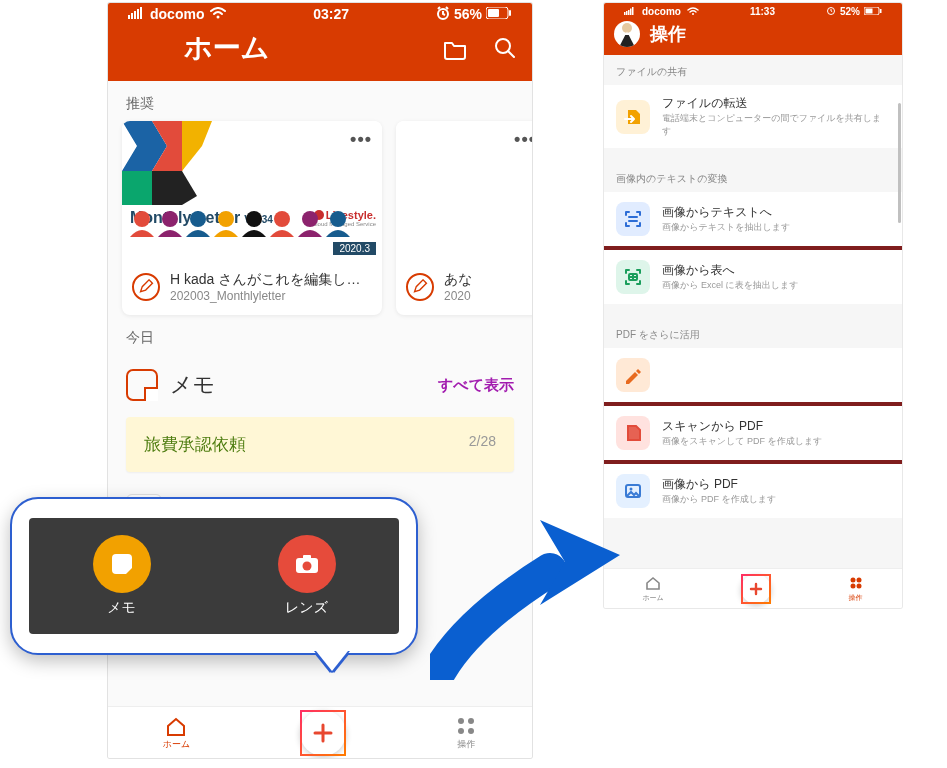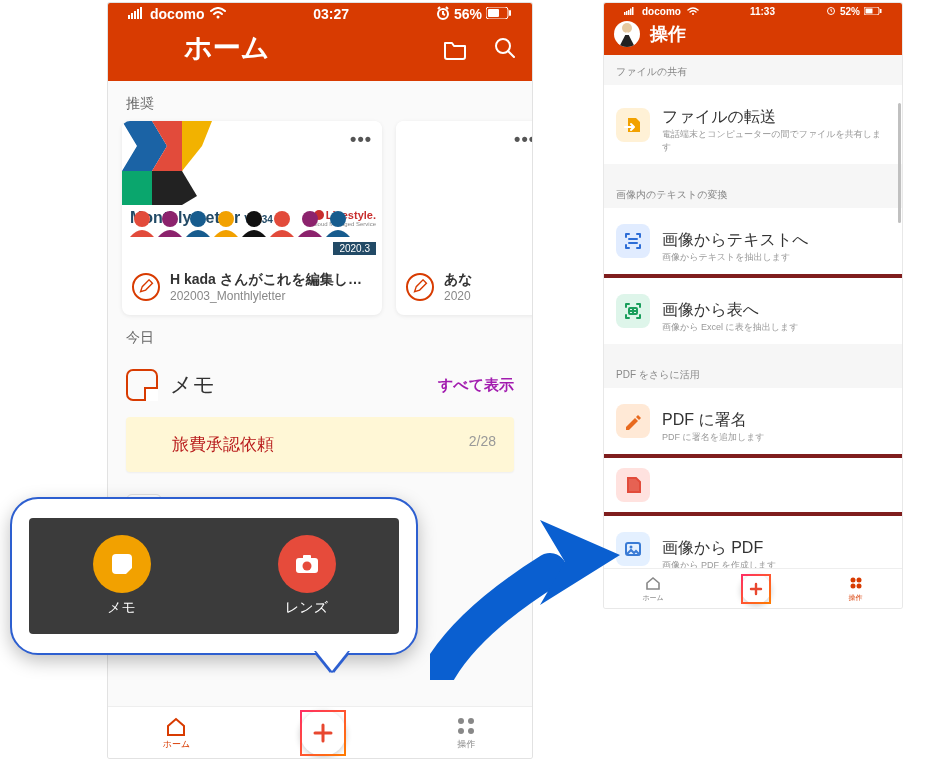--- a/index.html
+++ b/index.html
@@ -54,31 +54,31 @@
   .mletter { position:absolute; left:8px; top:88px; font-size:16px; color:#224a66; font-weight:600; }
   .mletter .vol { font-size:10px; color:#224a66; margin-left:4px; }
   .livestyle { position:absolute; right:6px; top:88px; font-size:11px; color:#c82d2d; font-weight:700; }
   .livestyle::before{content:"";display:inline-block;width:10px;height:10px;border-radius:50%;background:#c82d2d;margin-right:2px;vertical-align:-1px;}
   .subbrand { position:absolute; right:6px; top:100px; font-size:6px; color:#888; }
   .yr { position:absolute; right:6px; bottom:6px; background:#224a66; color:#fff; font-size:10px; padding:1px 6px; }
   .silhouettes { position:absolute; left:0; right:0; bottom:24px; height:28px; }
   .card-foot { display:flex; align-items:center; padding:10px 10px 12px; gap:10px; }
   .pencil { width:28px; height:28px; border:2px solid #d83b01; border-radius:50%; display:flex; align-items:center; justify-content:center; flex-shrink:0;}
   .cf-txt { overflow:hidden; }
-  .cf-line1 { font-size:14px; color:#333; white-space:nowrap; overflow:hidden; text-overflow:ellipsis;font-weight:bold; }
+  .cf-line1 { font-size:14px; color:#333; white-space:nowrap; overflow:hidden; text-overflow:ellipsis; }
   .cf-line2 { font-size:12px; color:#888; }
 
   .memo-head { display:flex; align-items:center; padding:14px 18px 6px; gap:12px;}
   .memo-icon { width:32px; height:32px; border:2px solid #d83b01; border-radius:7px; position:relative;}
   .memo-icon::after{content:"";position:absolute;right:-2px;bottom:-2px;width:12px;height:12px;background:#fff;border-top:2px solid #d83b01;border-left:2px solid #d83b01;}
   .memo-title { font-size:22px; color:#333; flex:1; }
   .memo-all { font-size:15px; color:#a21caf;font-weight:bold; }
 
   .memo-card { margin:10px 18px 0; background:#fff7d6; border-radius:4px; padding:16px 18px; box-shadow:0 1px 2px rgba(0,0,0,.05); display:flex; justify-content:space-between; }
-  .memo-card .t { font-size:17px; color:#b91c1c;margin-left:28px; }
+  .memo-card .t { font-size:17px; color:#4d7c0f; }
   .memo-card .d { font-size:14px; color:#999; }
 
   .file-row { display:flex; align-items:center; gap:14px; padding:12px 18px; }
   .file-row.dim .r1 { color:#aaa; }
   .ficon { width:36px; height:36px; border-radius:6px; display:flex; align-items:center; justify-content:center; font-size:14px; font-weight:700; color:#fff; flex-shrink:0;}
   .ficon.w { background:#fff; border:1px solid #e0e0e0; color:#2b579a; }
   .ficon.p { background:#fff; border:1px solid #e0e0e0; color:#d24726; }
   .ftxt .r1 { font-size:15px; color:#333; }
   .ftxt .r2 { font-size:12px; color:#888; }
 
@@ -126,21 +126,21 @@
   .rbody .grp-label { font-size:10px; color:#888; padding:10px 12px 6px; }
   .action-row { background:#fff; display:flex; align-items:center; gap:12px; padding:10px 12px; }
   .action-row + .action-row { border-top:4px solid #7f1d1d; }
   .aicon { width:34px; height:34px; border-radius:8px; display:flex; align-items:center; justify-content:center; flex-shrink:0; }
   .aicon.y { background:#fff1d6; }
   .aicon.bl { background:#e1ecff; }
   .aicon.gn { background:#def5ea; }
   .aicon.or { background:#ffe9d6; }
   .aicon.rd { background:#ffe2df; }
   .aicon.lb { background:#e4f0ff; }
-  .atxt .a1 { font-size:16px; color:#333;margin-top:12px; }
+  .atxt .a1 { font-size:12px; color:#333; }
   .atxt .a2 { font-size:9px; color:#999; }
   .rgap { height:14px; }
 
   .rtabbar { position:absolute; bottom:0; left:0; right:0; height:40px; background:#fff; border-top:1px solid #eee; display:flex; align-items:center; justify-content:space-around;}
   .rtab { display:flex; flex-direction:column; align-items:center; font-size:7px; color:#888; gap:1px;}
   .rtab.active { color:#d83b01; }
   .rtabbar .fab { width:30px; height:30px; }
   .rscroll { position:absolute; right:1px; top:48px; width:3px; height:120px; background:#c0c0c0; border-radius:2px; }
 
   
@@ -478,31 +478,31 @@
 
     <div class="rgap"></div>
     <div class="grp-label">PDF をさらに活用</div>
     <div class="action-row">
       <div class="aicon or">
         <svg width="20" height="20">
             <path d="M3 16l9-9 3 3-9 9H3z" fill="#e86a1f"></path>
             <path d="M13 6l2-2 3 3-2 2z" fill="#e86a1f"></path>
           </svg>
       </div>
-      <div class="atxt">
-        <div class="a1">PDF に署名</div>
-        <div class="a2">PDF に署名を追加します</div>
-      </div>
     </div>
     <div class="action-row">
       <div class="aicon rd">
         <svg width="20" height="20">
             <path d="M5 3h8l4 4v10H5z" fill="none" stroke="#e24b3b" stroke-width="2"></path>
             <path d="M5 3h8l4 4v10H5z" fill="#e24b3b" opacity=".85"></path>
           </svg>
+      </div>
+      <div class="atxt">
+        <div class="a1">スキャンから PDF</div>
+        <div class="a2">画像をスキャンして PDF を作成します</div>
       </div>
     </div>
     <div class="action-row">
       <div class="aicon lb">
         <svg width="20" height="20">
             <rect x="3" y="4" width="14" height="12" rx="2" fill="none" stroke="#3a7bd5" stroke-width="2"></rect>
             <circle cx="8" cy="8" r="1.5" fill="#3a7bd5"></circle>
             <path d="M4 15l4-4 3 3 2-2 4 4" fill="none" stroke="#3a7bd5" stroke-width="2"></path>
           </svg>
       </div>

